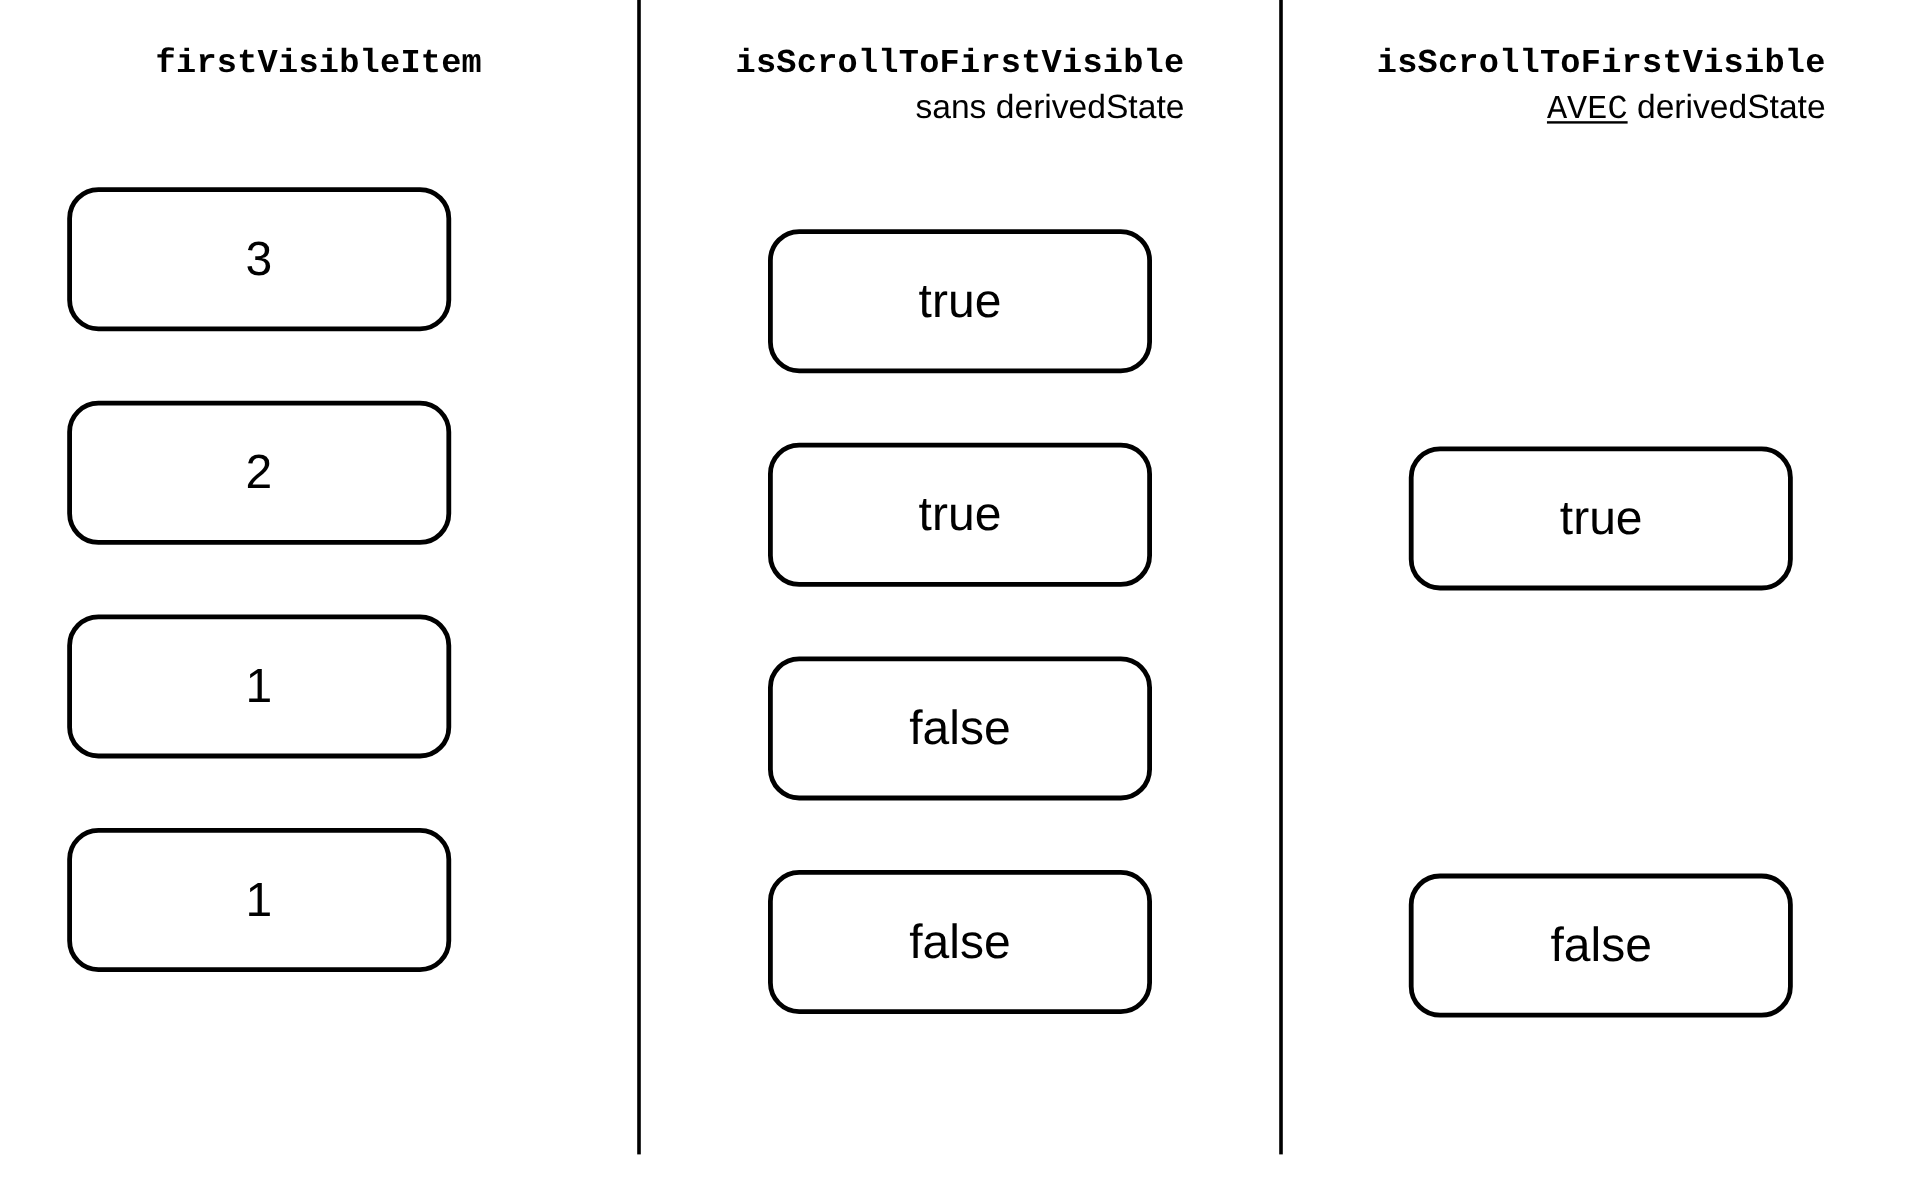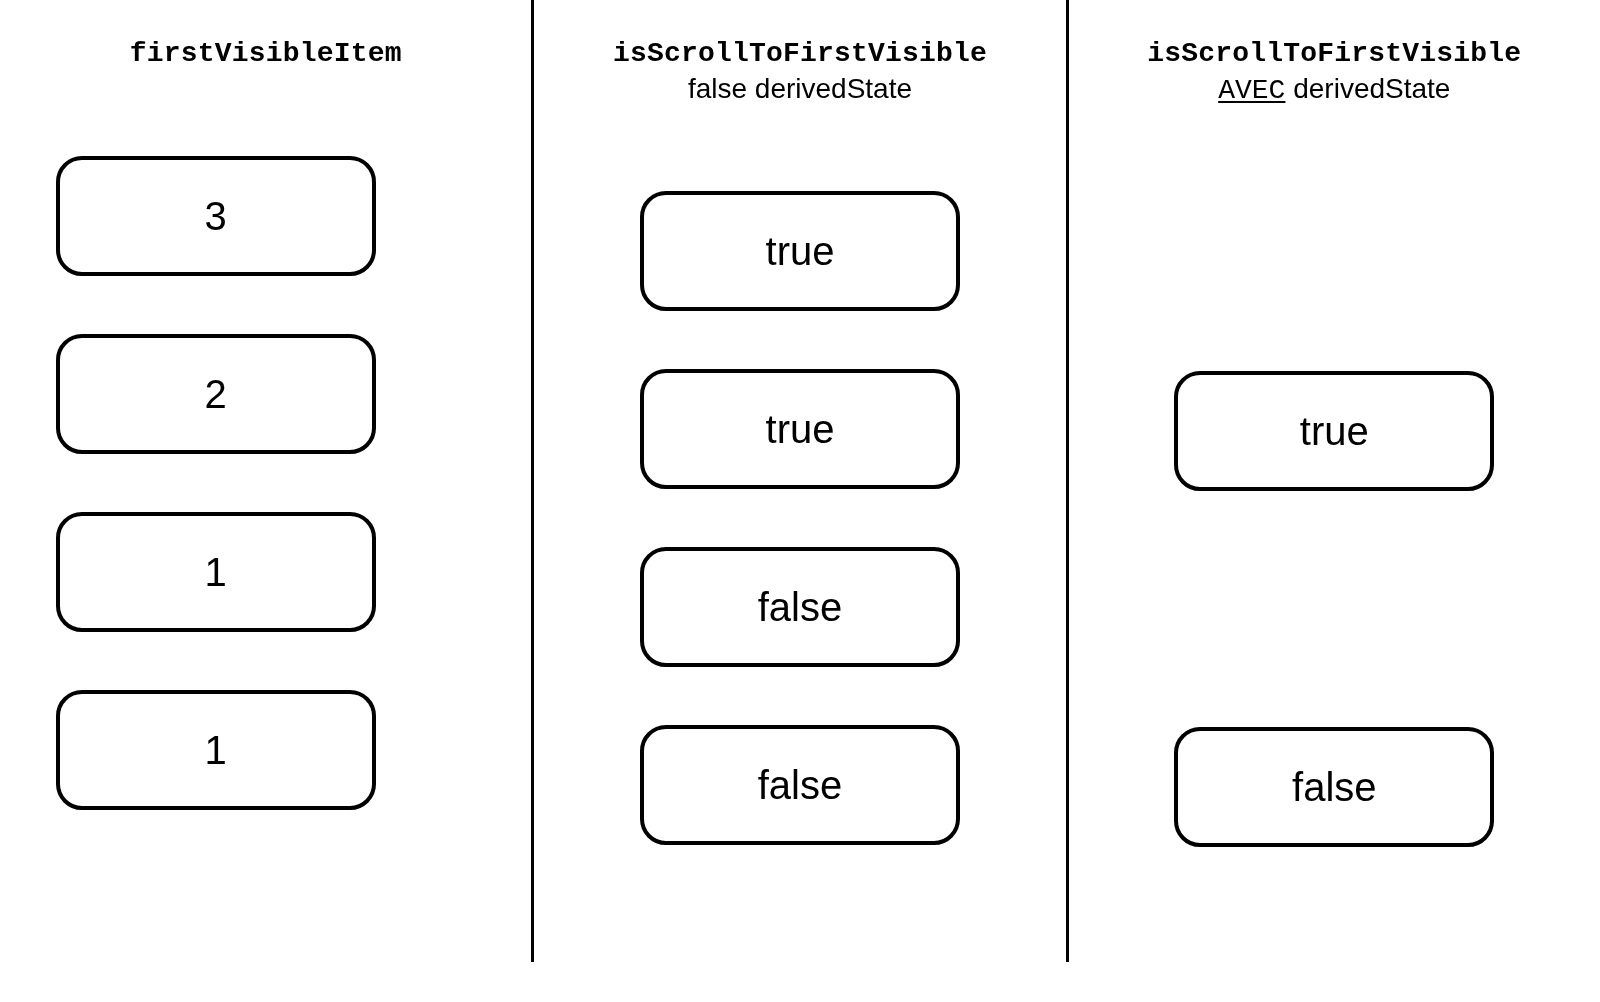--- a/index.html
+++ b/index.html
@@ -25,21 +25,21 @@
     align-items: center;
   }
   .divider {
     width: 3px;
     background: #000;
     align-self: stretch;
     margin-top: 0;
     margin-bottom: 40px;
   }
   .heading {
-    text-align: center;
+    text-align: right;
     margin-top: 36px;
     line-height: 1.25;
   }
   .mono {
     font-family: "SFMono-Regular", ui-monospace, Menlo, Consolas, "Courier New", monospace;
     font-weight: 600;
     font-size: 28px;
     letter-spacing: 0.2px;
   }
   .sub {
@@ -93,21 +93,21 @@
       <div class="cell">1</div>
       <div class="cell">1</div>
     </div>
   </div>
 
   <div class="divider"></div>
 
   <div class="column col2">
     <div class="heading">
       <div class="mono">isScrollToFirstVisible</div>
-      <div class="sub">false derivedState</div>
+      <div class="sub">sans derivedState</div>
     </div>
     <div class="cells">
       <div class="cell">true</div>
       <div class="cell">true</div>
       <div class="cell">false</div>
       <div class="cell">false</div>
     </div>
   </div>
 
   <div class="divider"></div>

